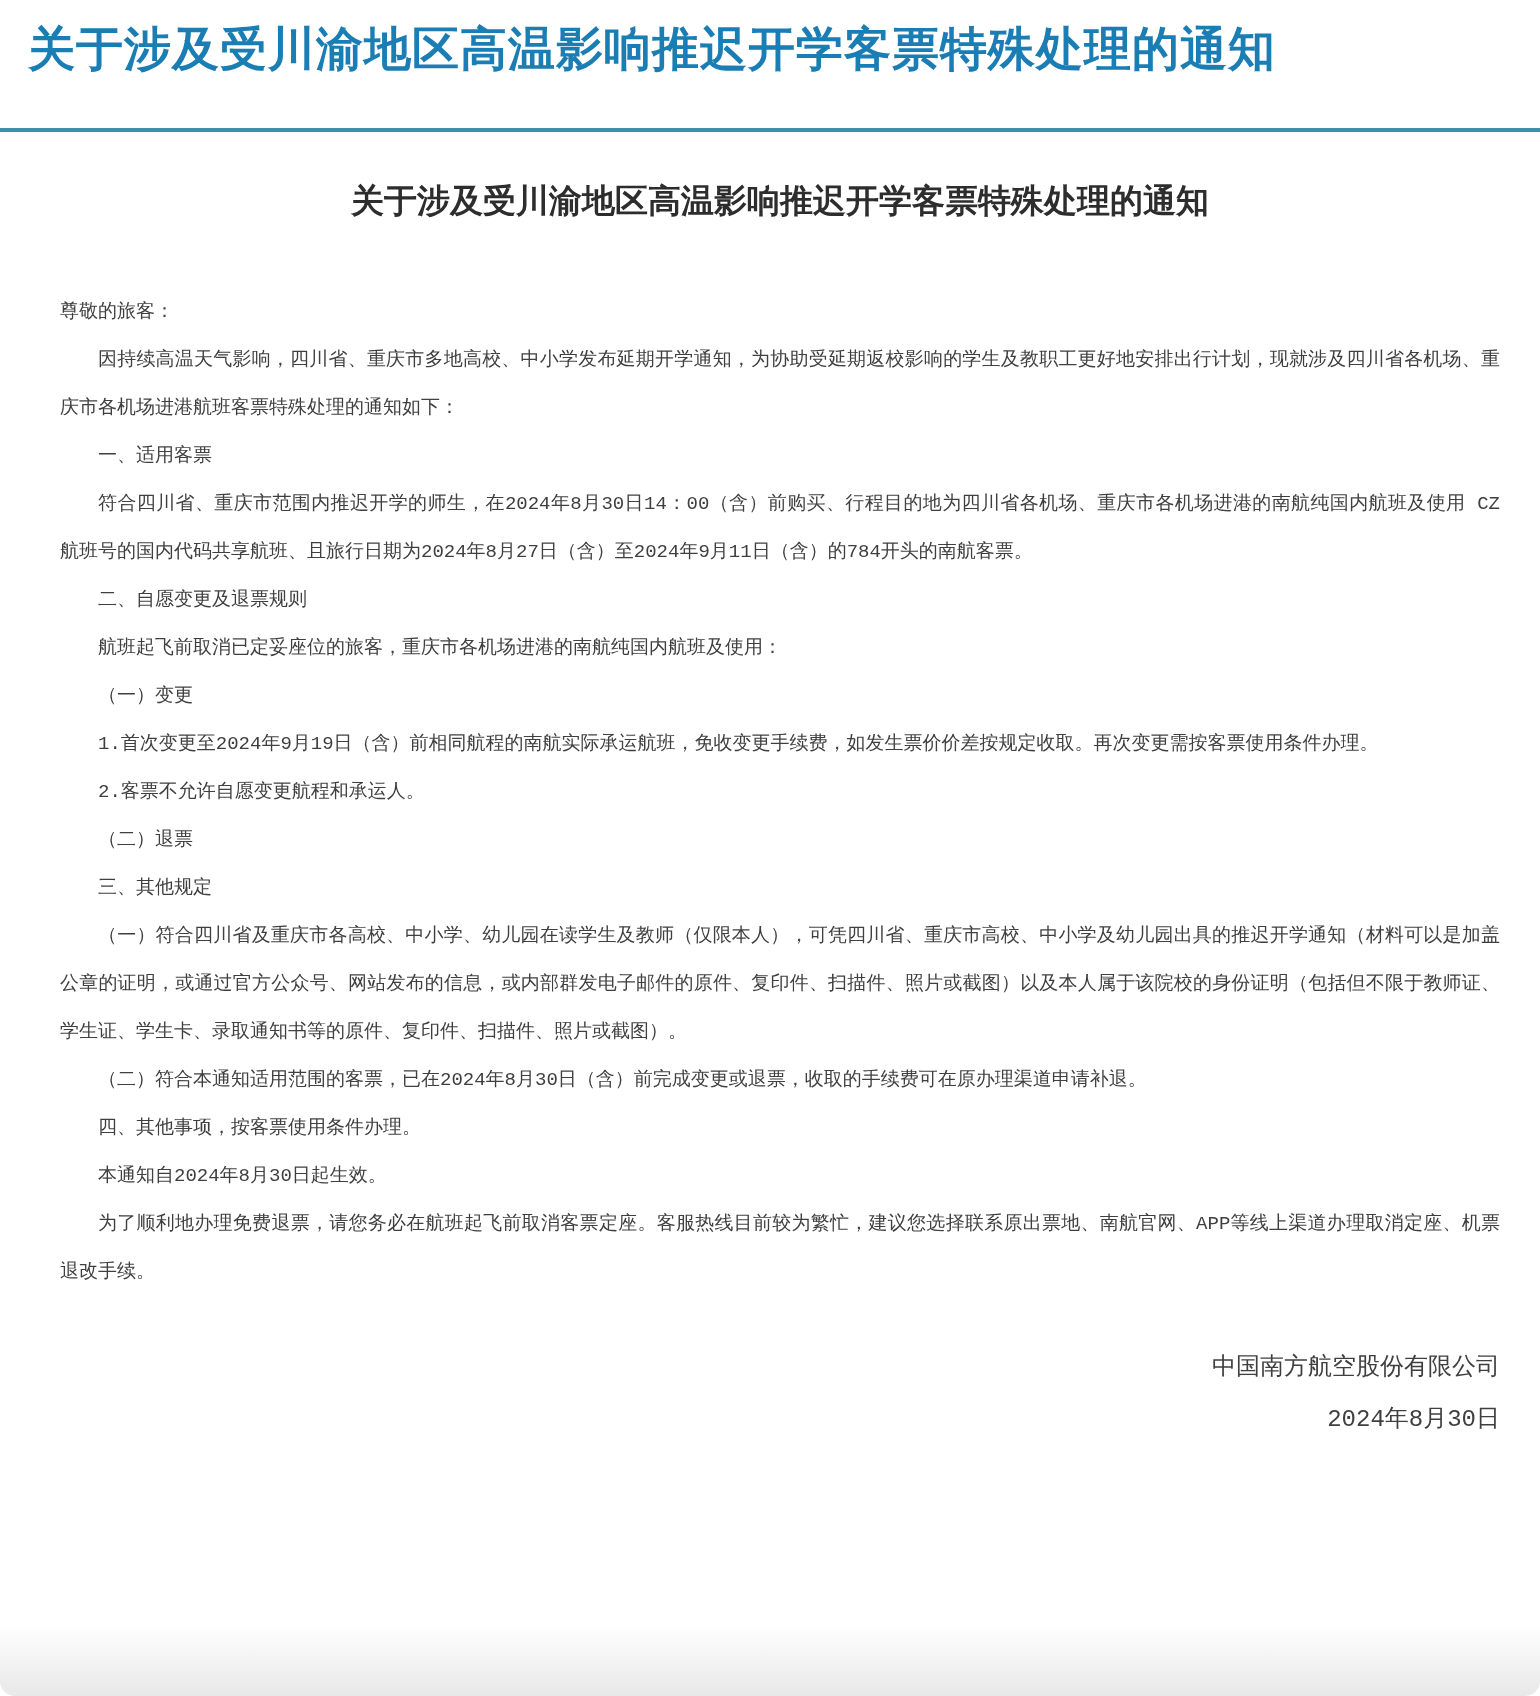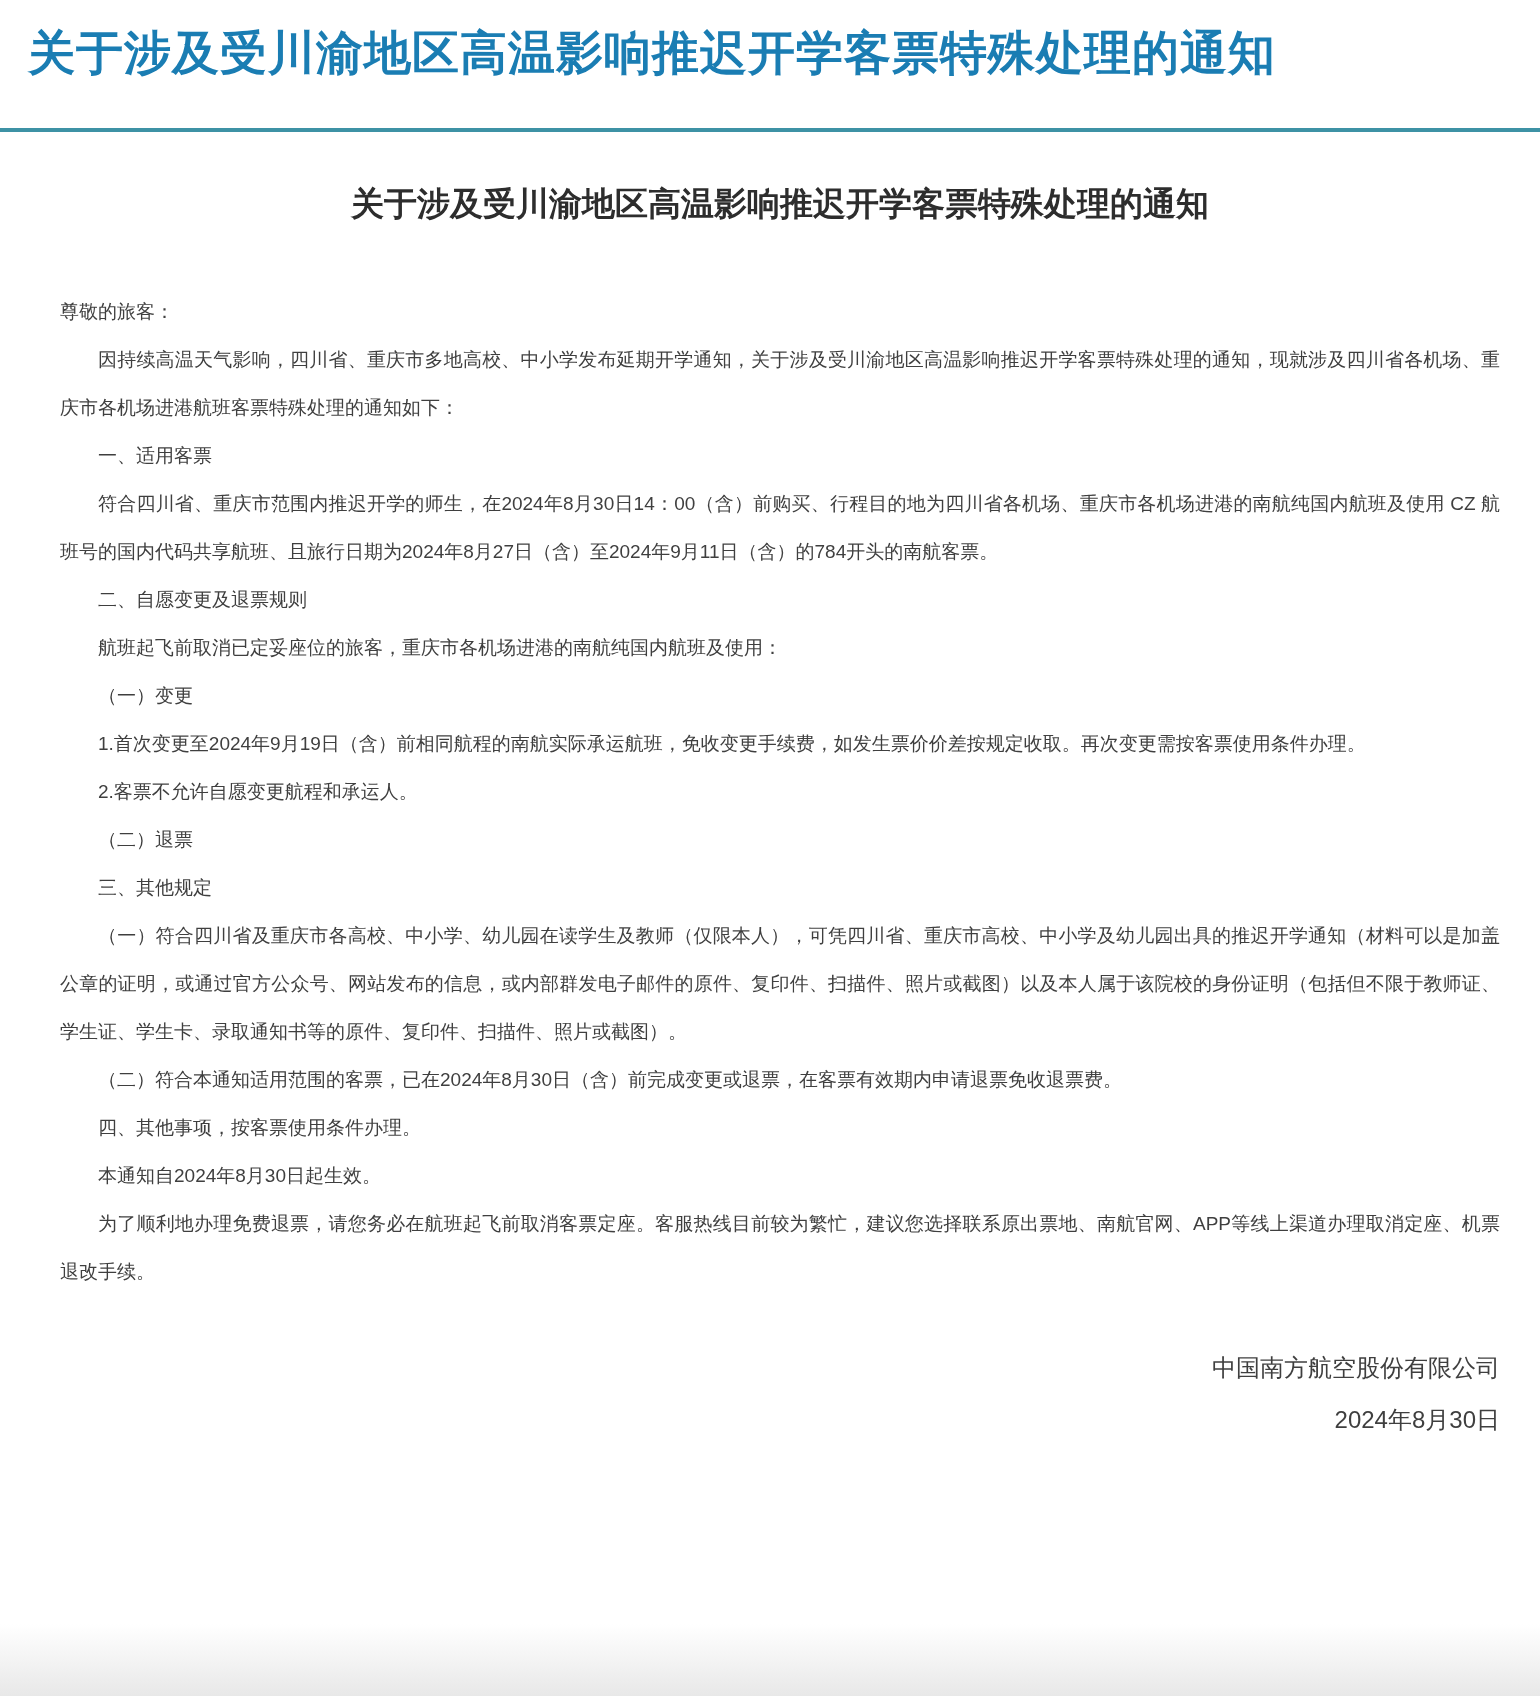--- a/index.html
+++ b/index.html
@@ -2,21 +2,22 @@
 <html lang="zh" style="--header-title: #1a7db3; --divider: #3e92a5; --article-title: #2d2d2d; --body-text: #3f3f3f; --bottom-fade: #e8e8e8;"><head>
 <meta charset="utf-8">
 <style>
   html,body{margin:0;padding:0;background:#ffffff;}
   .page{
     position:relative;
     width:1540px;
     height:1696px;
     background:#ffffff;
     overflow:hidden;
-    font-family:Liberation Sans, sans-serif;
+    font-family:Liberation Mono, monospace;
+    border-radius:15px;
   }
   .header-title{
     margin:0;
     padding:26px 20px 0 28px;
     font-size:47px;
     line-height:54px;
     font-weight:700;
     color:var(--header-title,#1a7db3);
     letter-spacing:1px;
   }
@@ -74,32 +75,32 @@
     <h1 class="header-title">关于涉及受川渝地区高温影响推迟开学客票特殊处理的通知</h1>
     <div class="divider"></div>
   </header>
 
   <main class="article">
     <h2 class="article-title">关于涉及受川渝地区高温影响推迟开学客票特殊处理的通知</h2>
 
     <div class="article-body">
       <p class="salutation">尊敬的旅客：</p>
 
-    <p class="para">因持续高温天气影响，四川省、重庆市多地高校、中小学发布延期开学通知，关于涉及受川渝地区高温影响推迟开学客票特殊处理的通知，现就涉及四川省各机场、重庆市各机场进港航班客票特殊处理的通知如下：</p>
+    <p class="para">因持续高温天气影响，四川省、重庆市多地高校、中小学发布延期开学通知，为协助受延期返校影响的学生及教职工更好地安排出行计划，现就涉及四川省各机场、重庆市各机场进港航班客票特殊处理的通知如下：</p>
         <p class="para">一、适用客票</p>
         <p class="para">符合四川省、重庆市范围内推迟开学的师生，在2024年8月30日14：00（含）前购买、行程目的地为四川省各机场、重庆市各机场进港的南航纯国内航班及使用 CZ 航班号的国内代码共享航班、且旅行日期为2024年8月27日（含）至2024年9月11日（含）的784开头的南航客票。</p>
         <p class="para">二、自愿变更及退票规则</p>
         <p class="para">航班起飞前取消已定妥座位的旅客，重庆市各机场进港的南航纯国内航班及使用：</p>
         <p class="para">（一）变更</p>
         <p class="para">1.首次变更至2024年9月19日（含）前相同航程的南航实际承运航班，免收变更手续费，如发生票价价差按规定收取。再次变更需按客票使用条件办理。</p>
         <p class="para">2.客票不允许自愿变更航程和承运人。</p>
         <p class="para">（二）退票</p>
         <p class="para">三、其他规定</p>
         <p class="para">（一）符合四川省及重庆市各高校、中小学、幼儿园在读学生及教师（仅限本人），可凭四川省、重庆市高校、中小学及幼儿园出具的推迟开学通知（材料可以是加盖公章的证明，或通过官方公众号、网站发布的信息，或内部群发电子邮件的原件、复印件、扫描件、照片或截图）以及本人属于该院校的身份证明（包括但不限于教师证、学生证、学生卡、录取通知书等的原件、复印件、扫描件、照片或截图）。</p>
-        <p class="para">（二）符合本通知适用范围的客票，已在2024年8月30日（含）前完成变更或退票，在客票有效期内申请退票免收退票费。</p>
+        <p class="para">（二）符合本通知适用范围的客票，已在2024年8月30日（含）前完成变更或退票，收取的手续费可在原办理渠道申请补退。</p>
         <p class="para">四、其他事项，按客票使用条件办理。</p>
         <p class="para">本通知自2024年8月30日起生效。</p>
         <p class="para">为了顺利地办理免费退票，请您务必在航班起飞前取消客票定座。客服热线目前较为繁忙，建议您选择联系原出票地、南航官网、APP等线上渠道办理取消定座、机票退改手续。</p>
       </div>
 
     <div class="signature">
       <p>中国南方航空股份有限公司</p>
       <p>2024年8月30日</p>
     </div>
   </main>

